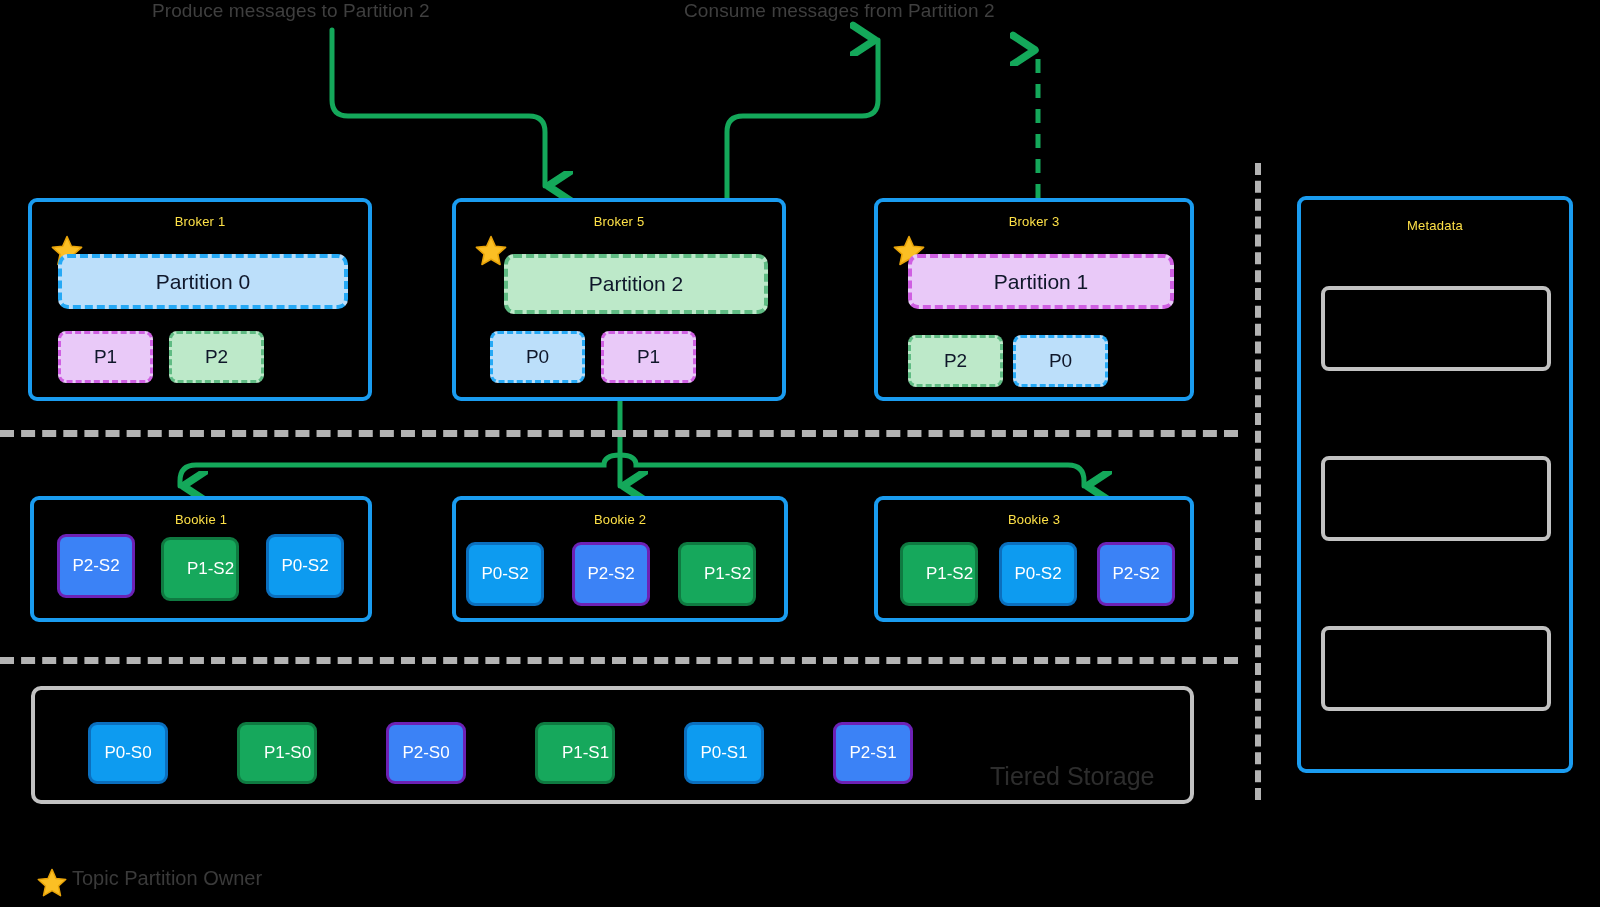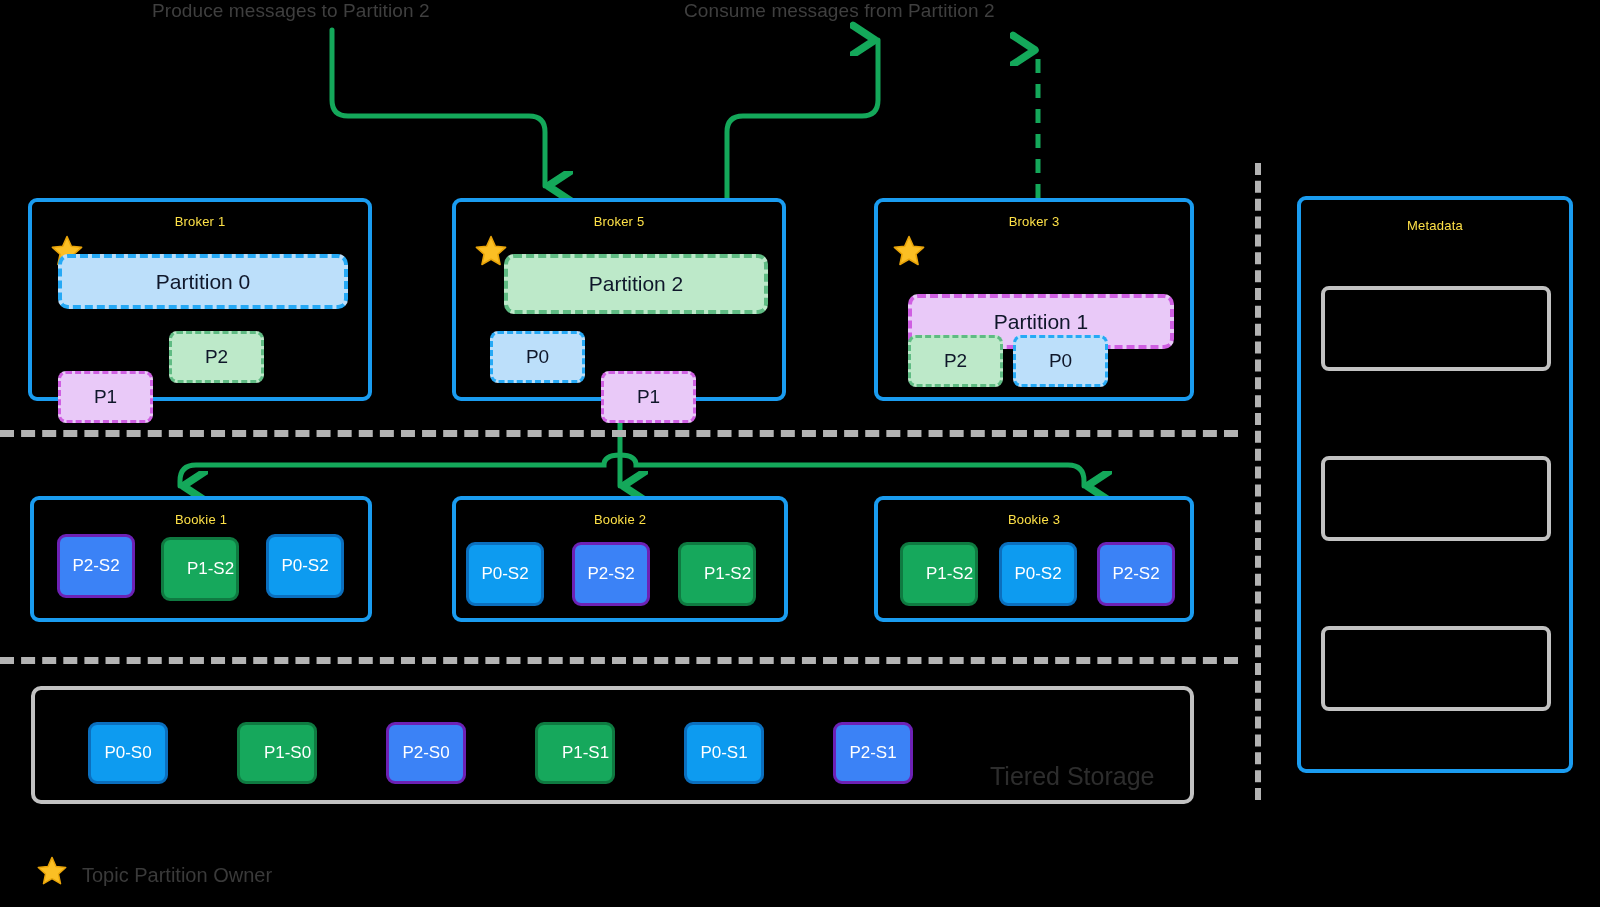--- a/index.html
+++ b/index.html
@@ -28,21 +28,21 @@
 
   
   .part{
     position:absolute;box-sizing:border-box;border-radius:10px;
     display:flex;align-items:center;justify-content:center;
     font-size:21px;color:#0f172a;border-style:dashed;border-width:4px;
   }
   .part.small{font-size:19px;border-radius:8px;border-width:3px;}
   .p-blue  {background:#bcdffa;border-color:#26a9f5;}
   .p-green {background:#bde9c9;border-color:#5fbb83;}
-  .p-purple{background:#e9c9f8;border-color:#cf5fe2;margin-top:40px;}
+  .p-purple{background:#e9c9f8;border-color:#cf5fe2;}
 
   
   .seg{
     position:absolute;box-sizing:border-box;border-radius:9px;
     display:flex;align-items:center;justify-content:center;
     font-size:17px;color:#fff;font-weight:400;border-width:3px;border-style:solid;
   }
   .s-blue  {background:#0d9bf0;border-color:#0b6fbe;}
   .s-green {background:#16a85c;border-color:#0f7a41;padding-left:21px;}
   .s-purple{background:#3b82f6;border-color:#6d21b5;}
@@ -69,21 +69,21 @@
   }
   .sep-v{
     position:absolute;width:0;
     border-left:6px dashed #b3b3b3;
   }
 
   
   .star{position:absolute;width:34px;height:34px;}
 
   
-  .legend{position:absolute;display:flex;align-items:flex-end;gap:14px;}
+  .legend{position:absolute;display:flex;align-items:flex-start;gap:4px;margin-top:12px;}
   .legend-text{font-size:20px;color:#3a3a3a;white-space:nowrap;}
 
   
   svg.arrows{position:absolute;left:0;top:0;width:1600px;height:907px;overflow:visible;pointer-events:none;}
 </style>
 </head>
 <body>
 
 <div class="stage">
 

